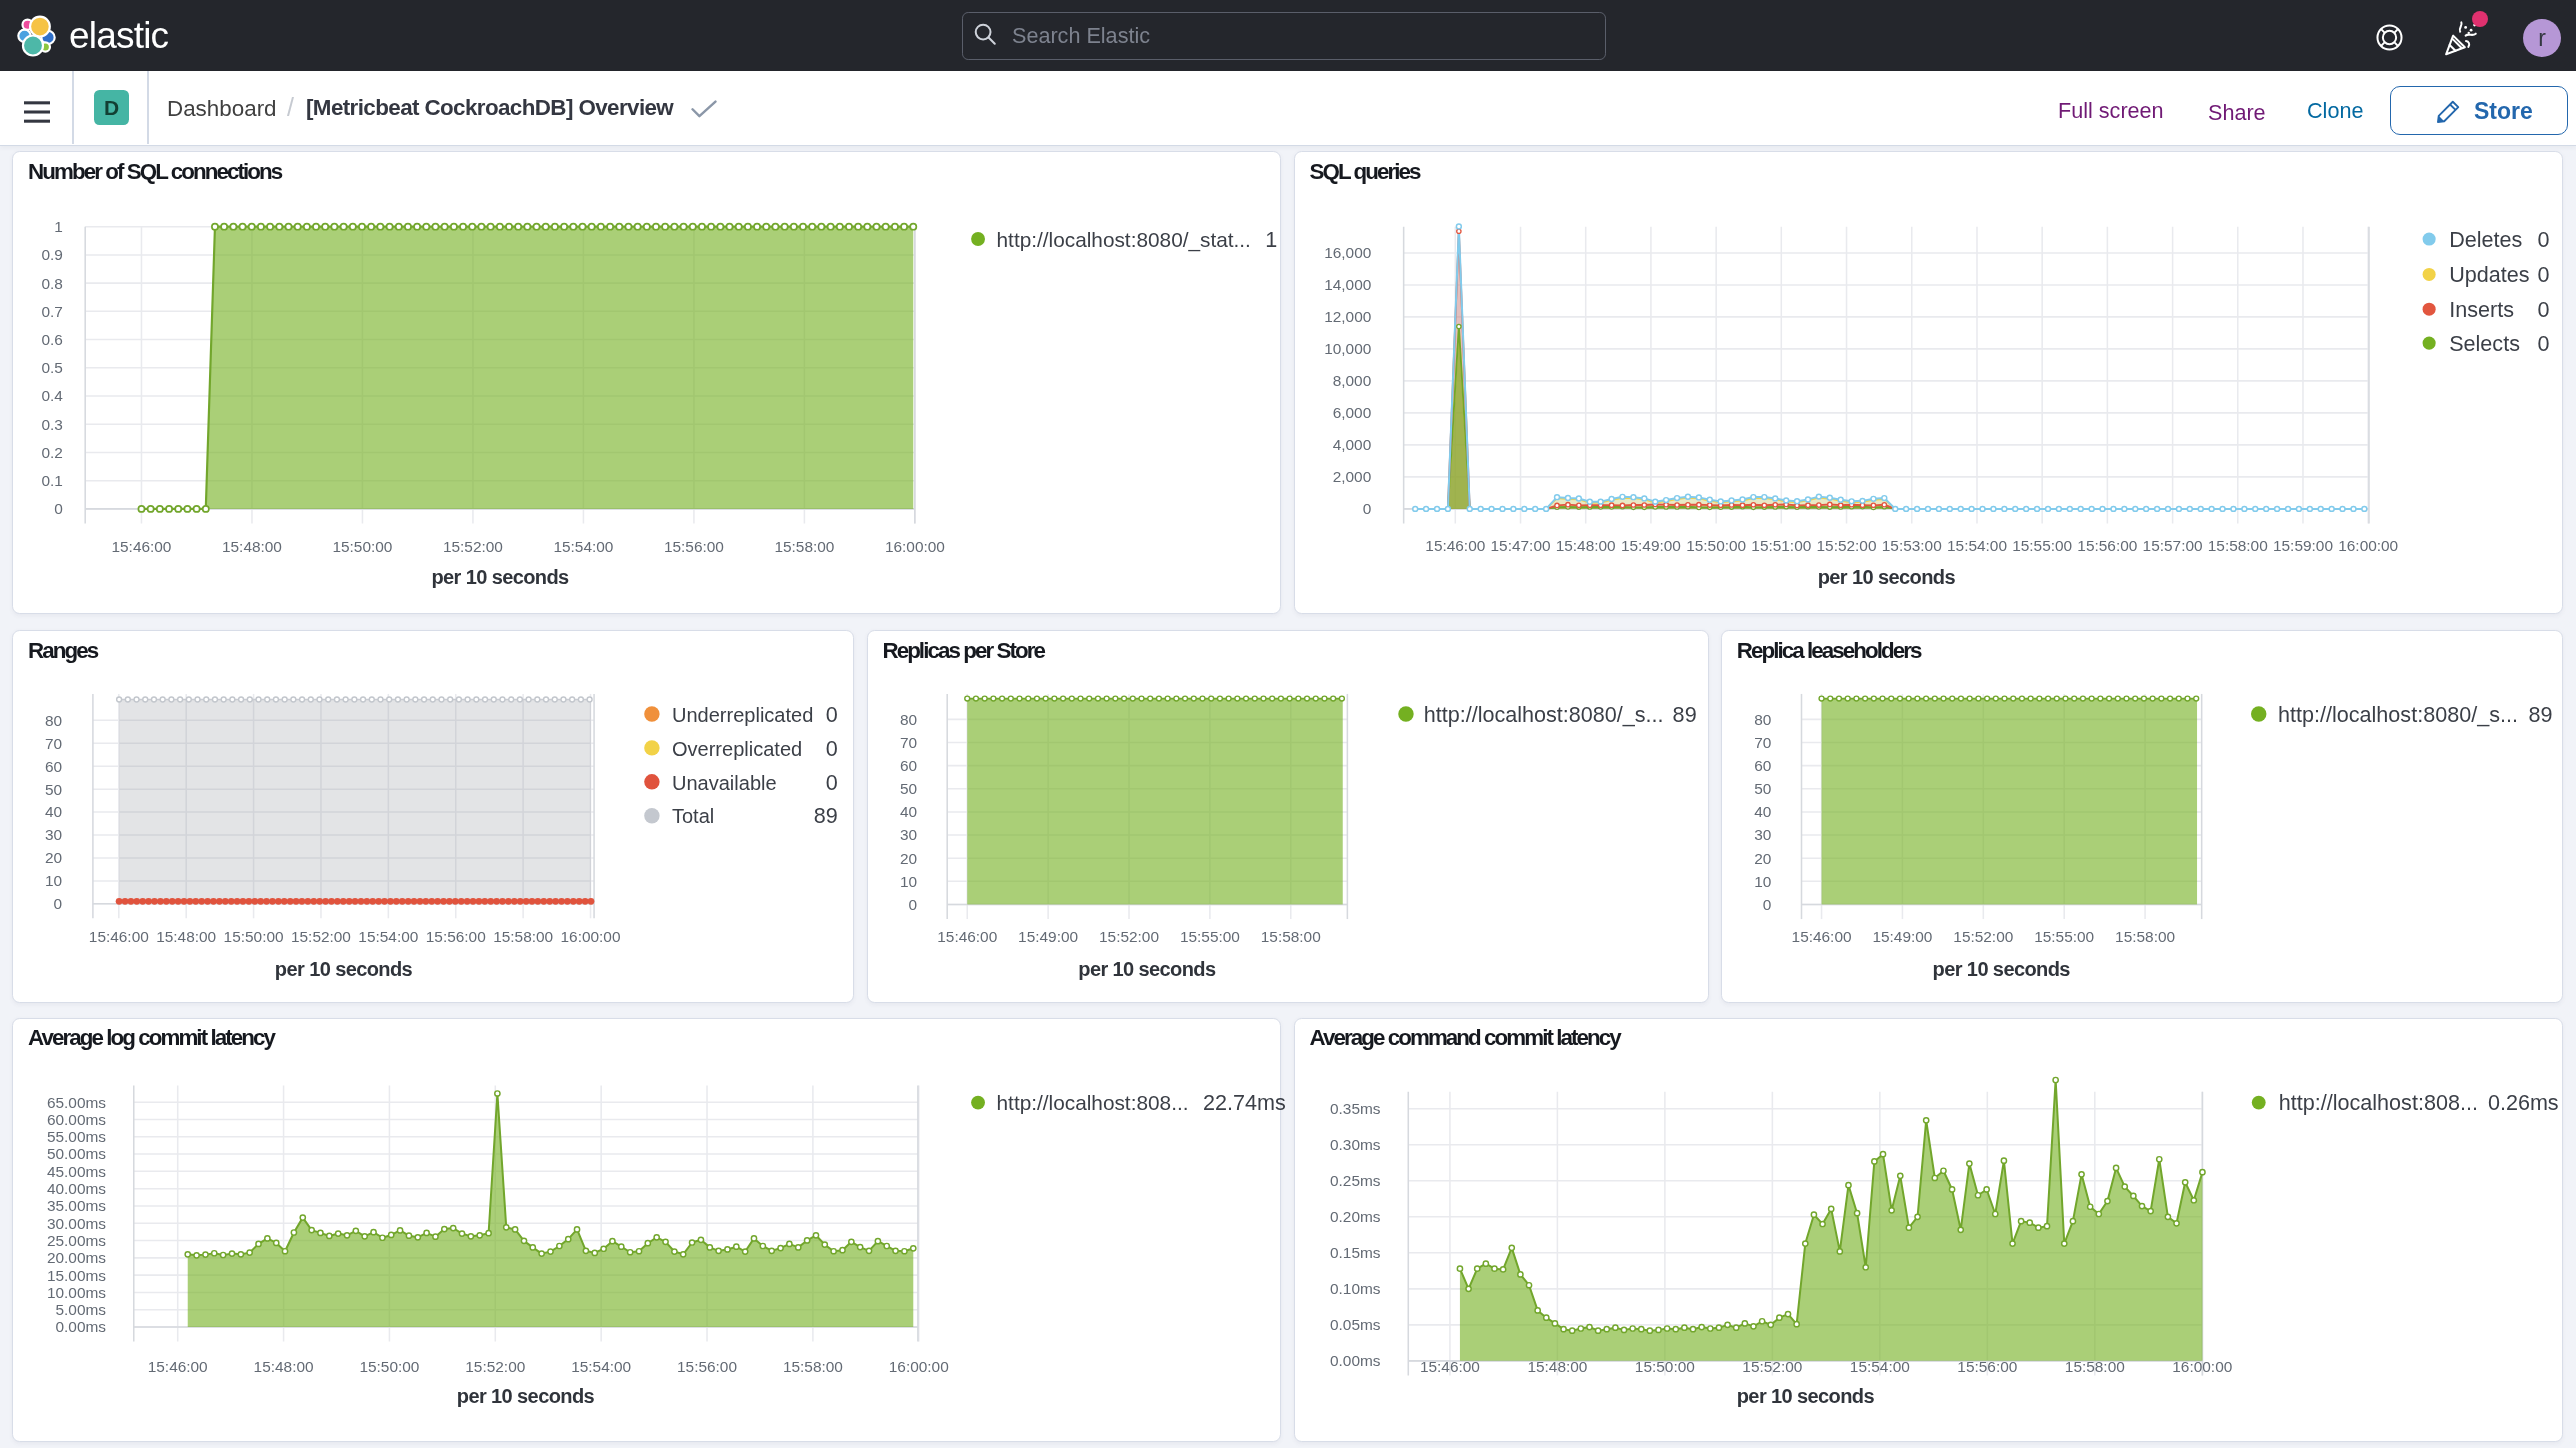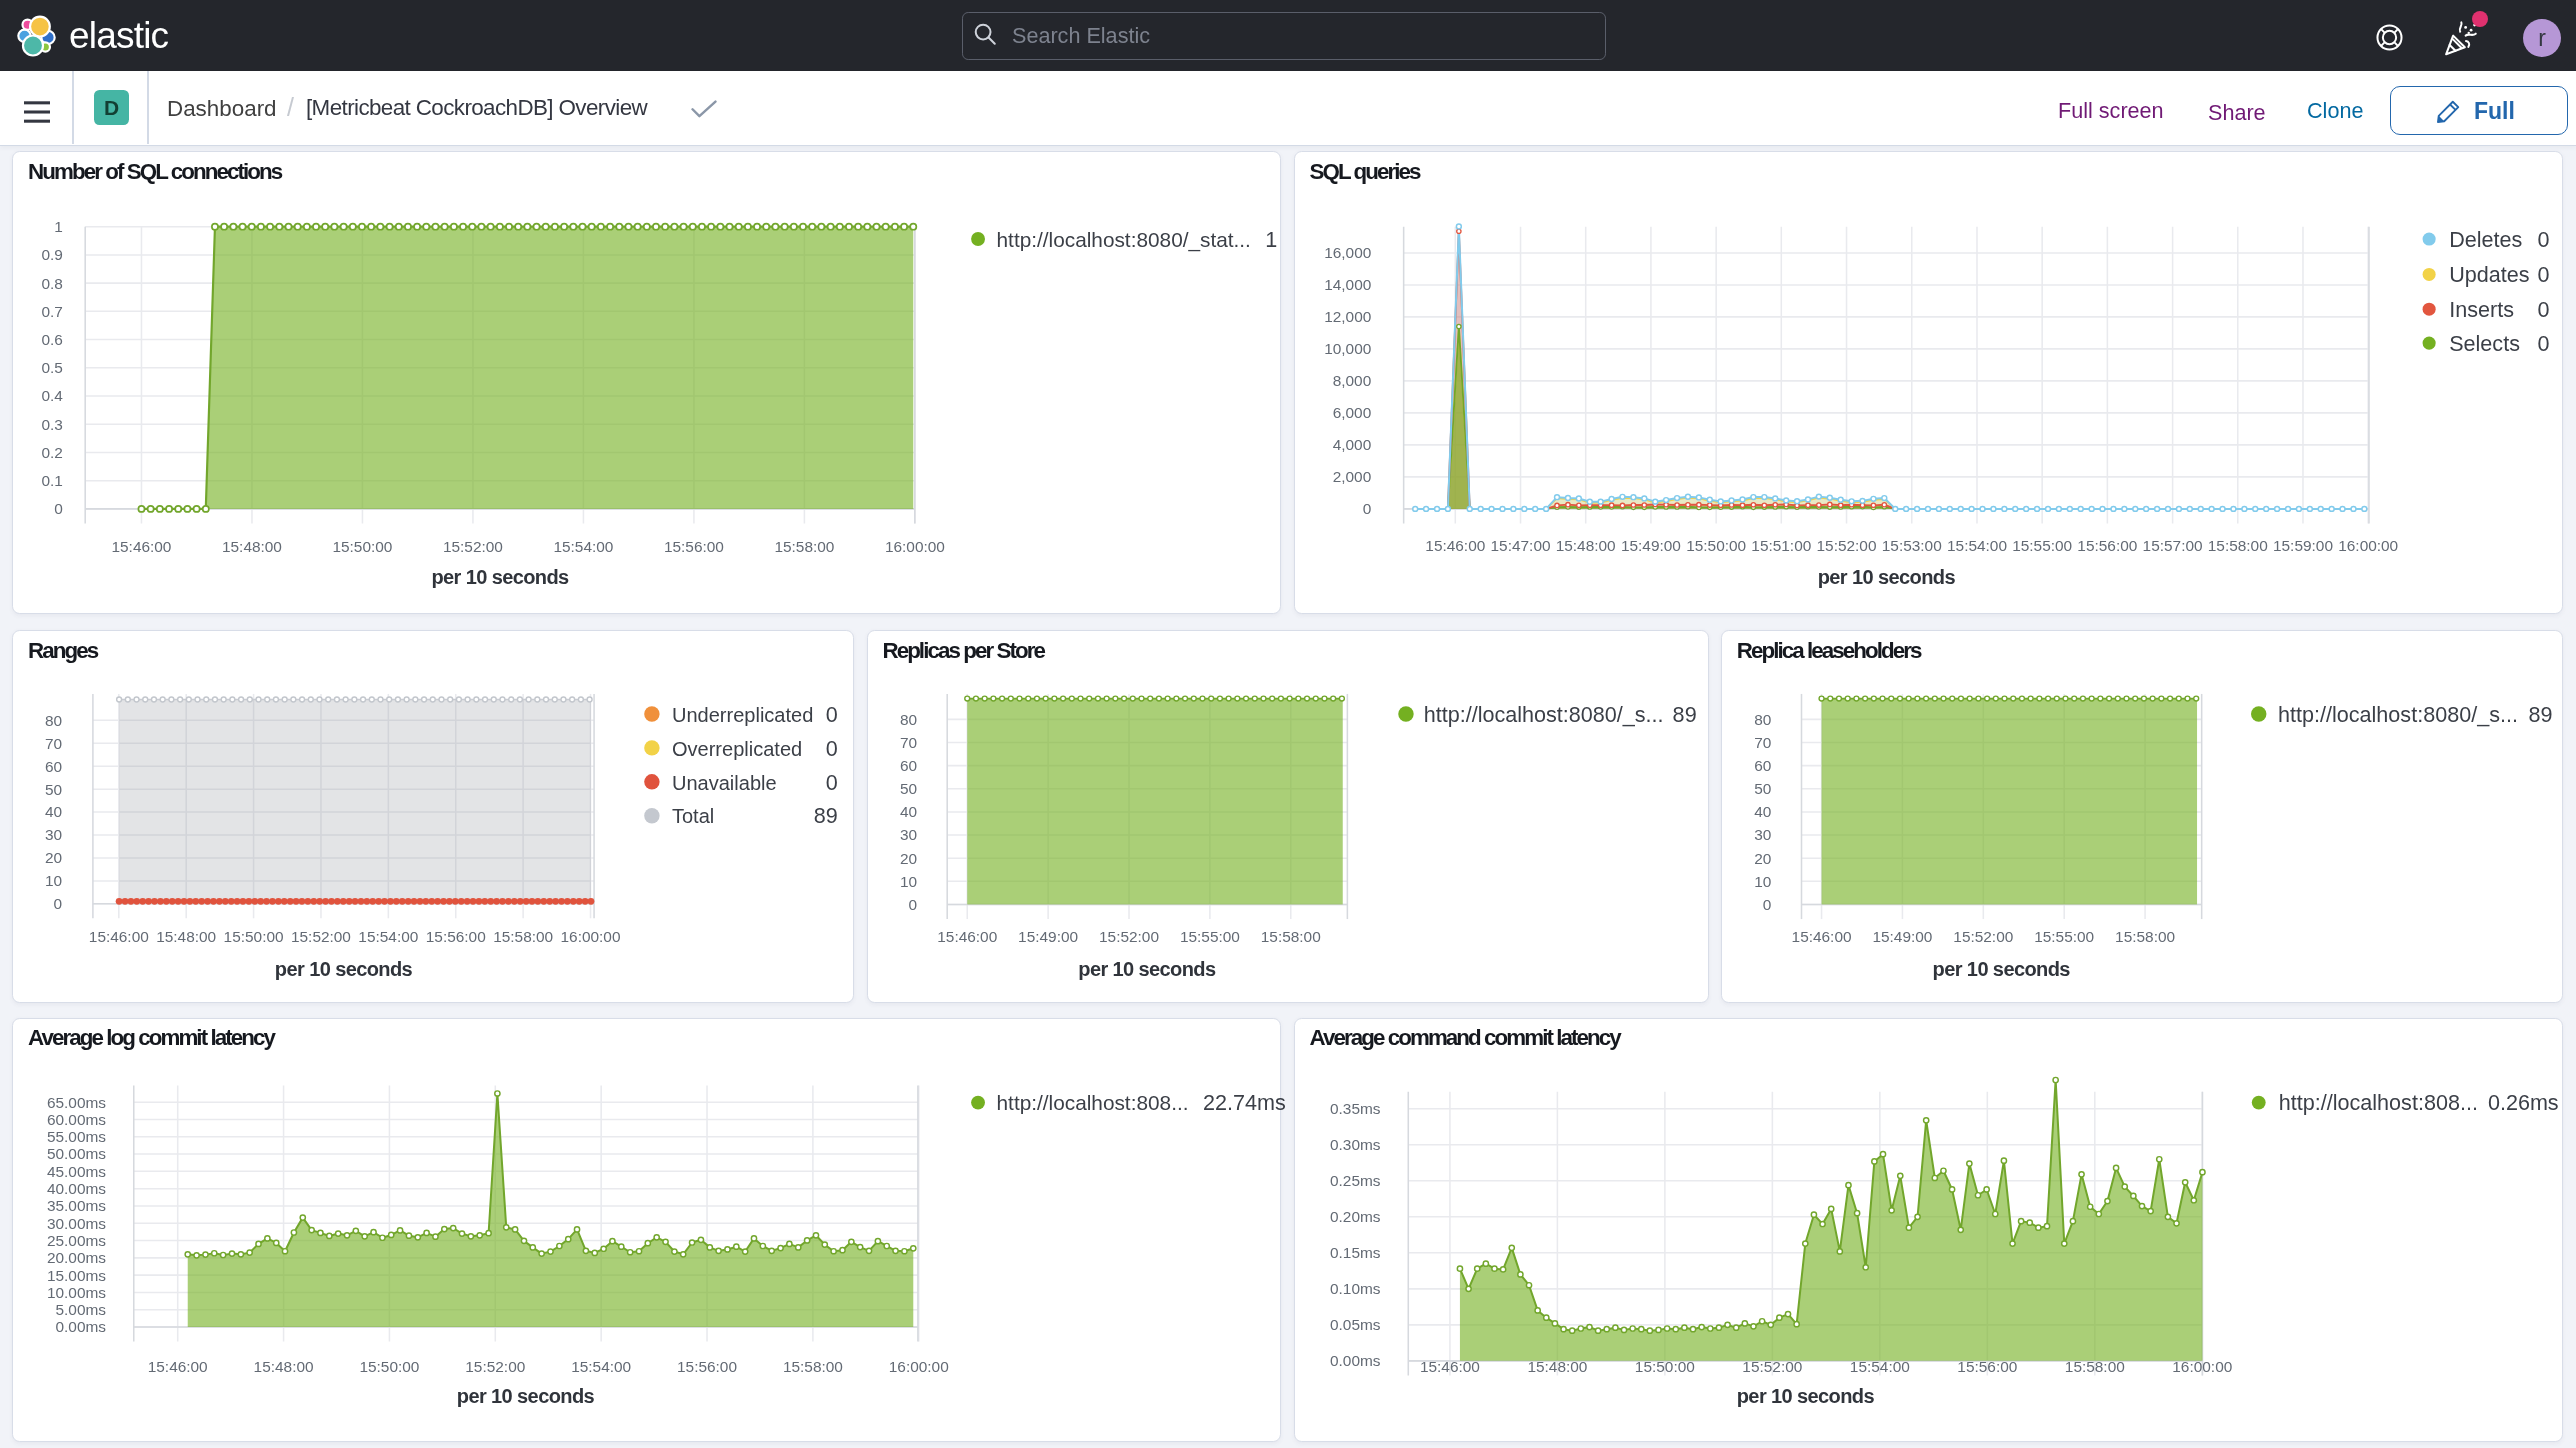--- a/index.html
+++ b/index.html
@@ -57,36 +57,36 @@
       <line x1="0" y1="5" x2="34" y2="5"></line>
       <line x1="0" y1="17" x2="34" y2="17"></line>
       <line x1="0" y1="29" x2="34" y2="29"></line>
     </g>
   </svg>
 <div style="position:absolute;left:72px;top:71px;width:1.5px;height:73px;background:#d3dae6"></div>
 <div style="position:absolute;left:147px;top:71px;width:1.5px;height:73px;background:#d3dae6"></div>
 <div style="position:absolute;left:94px;top:90px;width:35px;height:35px;border-radius:5.4px;background:#45b5a4;text-align:center;line-height:35px;font-size:21px;font-weight:bold;color:#123f33">D</div>
 <div style="position:absolute;left:167px;top:96px;font-size:22.4px;color:#404040">Dashboard</div>
 <div style="position:absolute;left:287px;top:93px;font-size:25px;color:#c6cad1">/</div>
-<div style="position:absolute;left:306px;top:95px;font-size:22.4px;font-weight:normal;letter-spacing:-0.6px;color:#343741">[Metricbeat CockroachDB] Overview</div>
+<div style="position:absolute;left:306px;top:95px;font-size:22.4px;font-weight:bold;letter-spacing:-0.6px;color:#343741">[Metricbeat CockroachDB] Overview</div>
 <svg style="position:absolute;left:691px;top:100px" width="26" height="18.5" viewBox="0 0 34 24" xmlns="http://www.w3.org/2000/svg">
 <path d="M2 12 L11 21 L32 2" fill="none" stroke="#8b97a8" stroke-width="3.2" stroke-linecap="round" stroke-linejoin="round"></path>
   </svg>
 <div style="position:absolute;left:2058px;top:98px;font-size:21.6px;color:#701a75">Full screen</div>
 <div style="position:absolute;left:2208px;top:100px;font-size:21.6px;color:#701a75">Share</div>
 <div style="position:absolute;left:2307px;top:98px;font-size:21.6px;color:#0369a1">Clone</div>
 <div style="position:absolute;left:2390px;top:86px;width:178px;height:49px;box-sizing:border-box;border:1.9px solid #2367ad;border-radius:10px"></div>
 <svg style="position:absolute;left:2436px;top:99px" width="25" height="25" viewBox="0 0 32 32" xmlns="http://www.w3.org/2000/svg">
 <g fill="none" stroke="#2367ad" stroke-width="2.4" stroke-linejoin="round">
 <path d="M21.5 3.5 L28.5 10.5 L10.5 28.5 L2.5 29.5 L3.5 21.5 Z"></path>
 <path d="M18 7 L25 14"></path>
     </g>
 <path d="M3.5 21.5 L2.5 29.5 L10.5 28.5 Z" fill="#2367ad"></path>
   </svg>
-<div style="position:absolute;left:2474px;top:98px;font-size:23px;font-weight:bold;color:#2367ad">Full</div>
+<div style="position:absolute;left:2474px;top:98px;font-size:23px;font-weight:bold;color:#2367ad">Store</div>
 <div style="position:absolute;left:12.3px;top:151px;width:1269px;height:463px;background:#fff;border:1.5px solid #d8dde8;border-radius:7.7px;box-sizing:border-box;box-shadow:0 1.5px 4.6px rgba(60,70,100,0.06)"></div>
 <div style="position:absolute;left:1294px;top:151px;width:1269px;height:463px;background:#fff;border:1.5px solid #d8dde8;border-radius:7.7px;box-sizing:border-box;box-shadow:0 1.5px 4.6px rgba(60,70,100,0.06)"></div>
 <div style="position:absolute;left:12.3px;top:630px;width:842px;height:373px;background:#fff;border:1.5px solid #d8dde8;border-radius:7.7px;box-sizing:border-box;box-shadow:0 1.5px 4.6px rgba(60,70,100,0.06)"></div>
 <div style="position:absolute;left:867px;top:630px;width:842px;height:373px;background:#fff;border:1.5px solid #d8dde8;border-radius:7.7px;box-sizing:border-box;box-shadow:0 1.5px 4.6px rgba(60,70,100,0.06)"></div>
 <div style="position:absolute;left:1721px;top:630px;width:842px;height:373px;background:#fff;border:1.5px solid #d8dde8;border-radius:7.7px;box-sizing:border-box;box-shadow:0 1.5px 4.6px rgba(60,70,100,0.06)"></div>
 <div style="position:absolute;left:12.3px;top:1018px;width:1269px;height:424px;background:#fff;border:1.5px solid #d8dde8;border-radius:7.7px;box-sizing:border-box;box-shadow:0 1.5px 4.6px rgba(60,70,100,0.06)"></div>
 <div style="position:absolute;left:1294px;top:1018px;width:1269px;height:424px;background:#fff;border:1.5px solid #d8dde8;border-radius:7.7px;box-sizing:border-box;box-shadow:0 1.5px 4.6px rgba(60,70,100,0.06)"></div>
 <svg style="position:absolute;left:0;top:0" width="2576" height="1448" viewBox="0 0 3340 1878" xmlns="http://www.w3.org/2000/svg">
 <line x1="110" y1="294.0" x2="1186" y2="294.0" stroke="#e9eaee" stroke-width="2"></line>
 <line x1="110" y1="330.6" x2="1186" y2="330.6" stroke="#e9eaee" stroke-width="2"></line>

